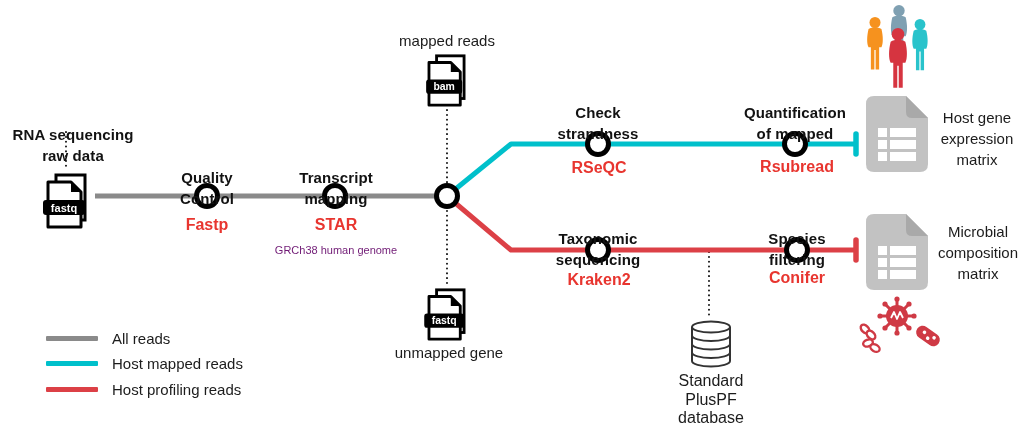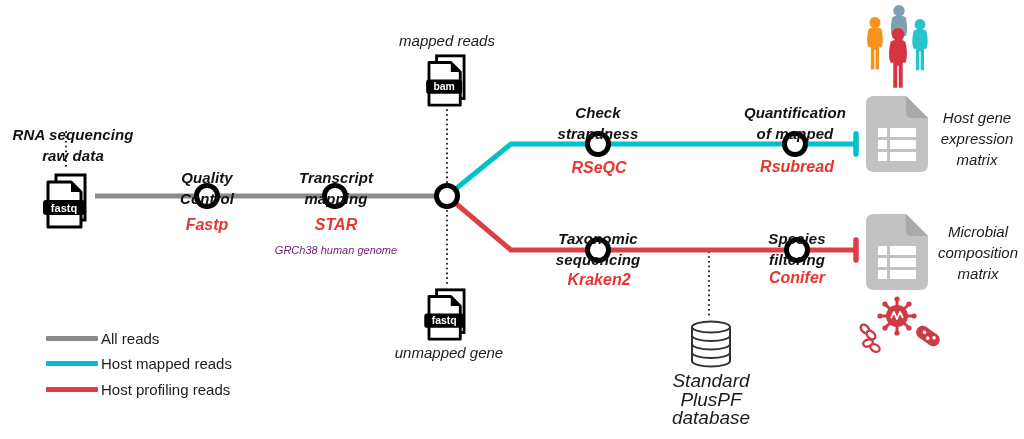--- a/index.html
+++ b/index.html
@@ -1,26 +1,26 @@
 <!DOCTYPE html>
 <html><head>
 <meta charset="utf-8">
 <style>
   html,body{margin:0;padding:0;background:#ffffff;}
   #canvas{position:relative;width:1024px;height:439px;background:#ffffff;overflow:hidden;
           font-family:"Liberation Sans",sans-serif;}
   svg{display:block;}
   .abs{position:absolute;}
-  .lbl{position:absolute;transform:translateX(-50%);text-align:center;white-space:pre-line;font-style:italic;}
+  .lbl{position:absolute;transform:translateX(-50%);text-align:center;white-space:pre-line;}
   .step{font-weight:bold;font-size:15px;line-height:21px;color:#121212;letter-spacing:.1px;margin-top:40px;}
   .tool{font-weight:bold;font-size:16px;color:#e8352f;}
   .plain{font-size:15px;line-height:21px;color:#1c1c1c;}
   .note{font-size:11px;color:#701a75;}
-  .dbnote{font-size:19px;line-height:18.5px;color:#1c1c1c;}
-  .legend-row{position:absolute;display:flex;align-items:center;gap:3px;}
+  .dbnote{font-size:16px;line-height:18.5px;color:#1c1c1c;}
+  .legend-row{position:absolute;display:flex;align-items:center;gap:14px;}
   .swatch{width:52px;height:5px;border-radius:1px;flex:0 0 auto;}
   .sw-gray{background:#8a8a8a;}
   .sw-cyan{background:#00c0cb;}
   .sw-red{background:#dc4046;}
   .legend-label{font-size:15px;color:#1c1c1c;white-space:nowrap;}
 </style>
 </head>
 <body>
 
 <div id="canvas">

